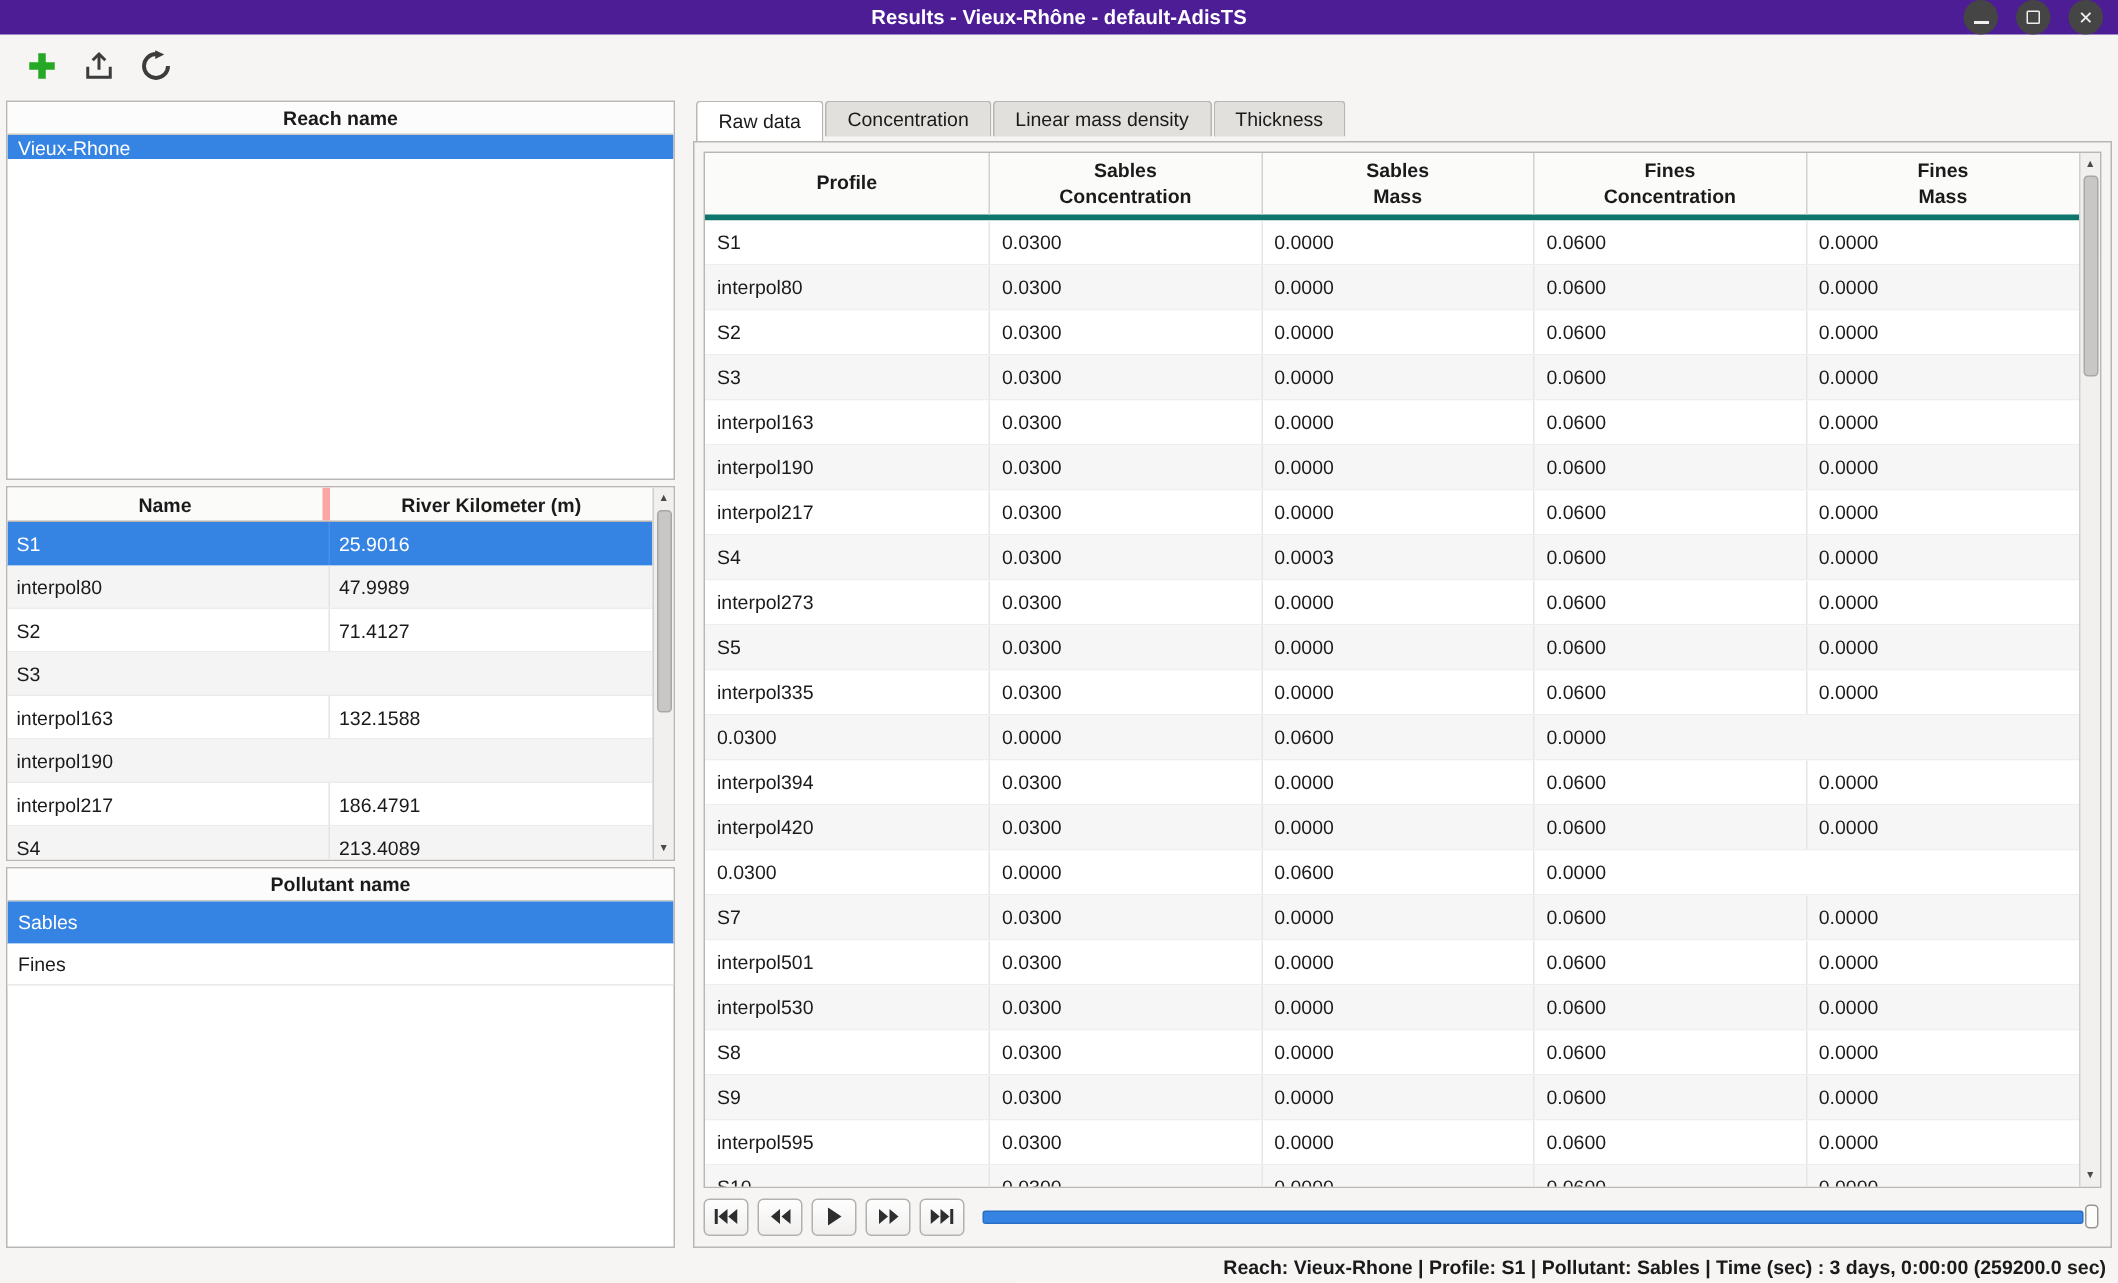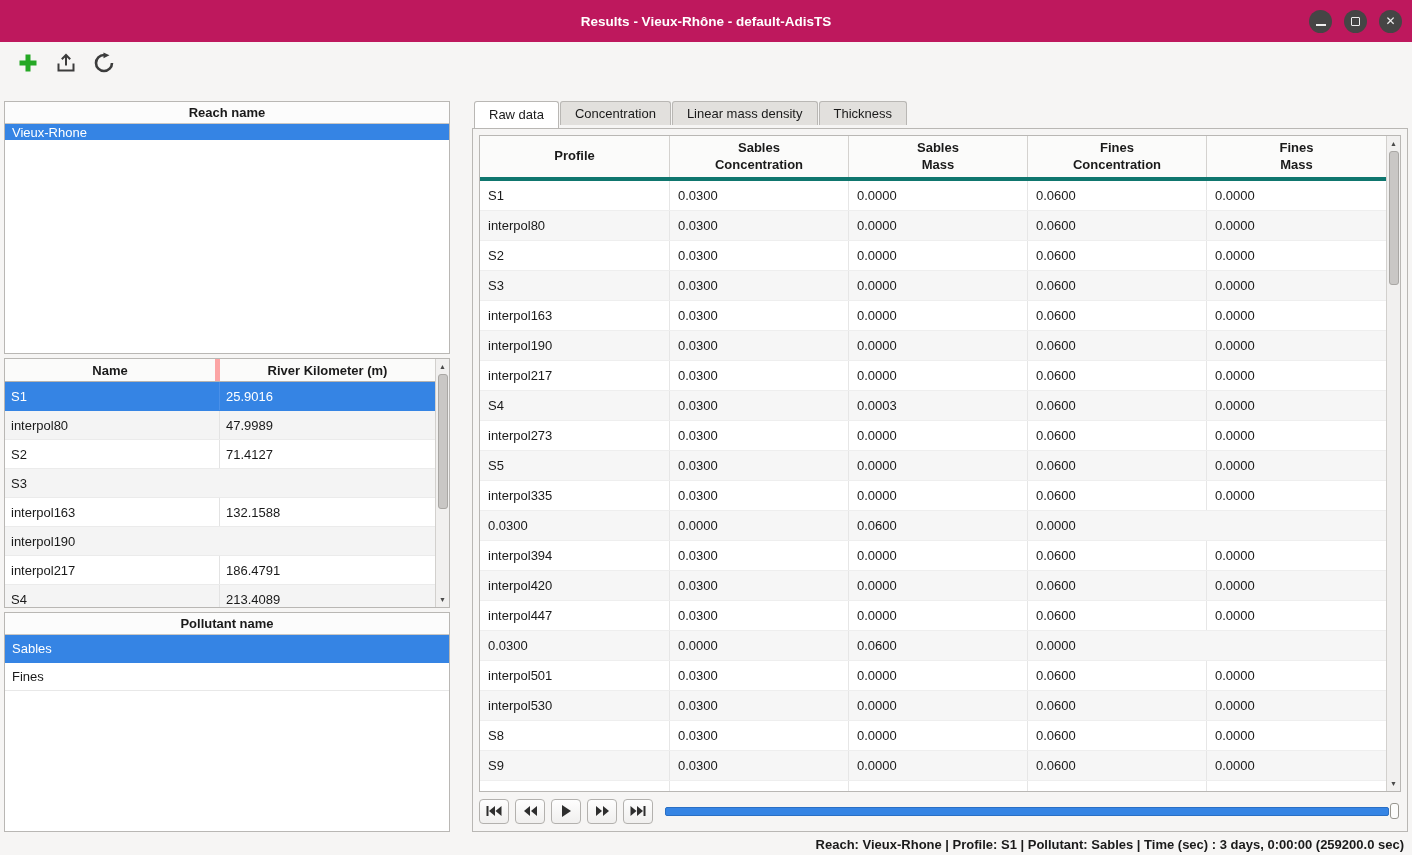--- a/index.html
+++ b/index.html
@@ -1,34 +1,34 @@
 <!DOCTYPE html>
 <html><head>
 <meta charset="utf-8">
 <style>
 *{margin:0;padding:0;box-sizing:border-box;}
 html,body{width:1412px;height:855px;}
 body{font-family:"Liberation Sans","DejaVu Sans",sans-serif;font-size:13px;color:#1a1a1a;background:#f6f5f4;overflow:hidden;}
 .window{display:flex;flex-direction:column;height:100%;}
 
 
-.titlebar{height:42px;background:#be185d;color:#fff;position:relative;display:flex;align-items:center;justify-content:center;flex:none;}
+.titlebar{height:23px;background:#4c1d95;color:#fff;position:relative;display:flex;align-items:center;justify-content:center;flex:none;}
 .titlebar .title{font-weight:bold;font-size:13.5px;}
 .win-controls{position:absolute;right:10px;display:flex;gap:12px;align-items:center;}
 .win-btn{width:23px;height:23px;border-radius:50%;background:#454545;display:flex;align-items:center;justify-content:center;}
 .glyph-min{display:block;width:10px;height:2px;background:#efefef;margin-top:7px;}
 .glyph-max{display:block;width:9px;height:9px;border:1.5px solid #efefef;border-radius:1px;}
 .glyph-close{color:#efefef;font-size:12px;line-height:1;}
 
 
 .toolbar{height:42px;display:flex;align-items:center;gap:14px;padding:0 16px;flex:none;}
 .tool-btn{background:none;border:none;width:24px;height:24px;display:flex;align-items:center;justify-content:center;padding:0;cursor:pointer;}
 
 
-.content{flex:1;display:flex;padding:2px 4px;gap:22px;min-height:0;margin-top:15px;}
+.content{flex:1;display:flex;padding:2px 4px;gap:12px;min-height:0;}
 .left-panel{width:446px;flex:none;display:flex;flex-direction:column;gap:4px;min-height:0;}
 .right-panel{flex:1;display:flex;flex-direction:column;min-width:0;min-height:0;}
 
 
 .panel-box{background:#fff;border:1px solid #b9b7b4;position:relative;overflow:hidden;}
 .panel-header{height:22px;display:flex;align-items:center;justify-content:center;font-weight:bold;border-bottom:1px solid #c9c7c4;background:#fcfcfc;}
 .reach-box{height:253px;flex:none;}
 .profiles-box{height:250px;flex:none;}
 .pollutant-box{flex:1;}
 .list-item{height:16px;display:flex;align-items:center;padding:0 7px;background:#fff;}
@@ -303,27 +303,27 @@
                 <div class="dcell">0.0000</div>
               </div>
               <div class="drow alt">
                 <div class="dcell">interpol420</div>
                 <div class="dcell">0.0300</div>
                 <div class="dcell">0.0000</div>
                 <div class="dcell">0.0600</div>
                 <div class="dcell">0.0000</div>
               </div>
               <div class="drow">
-                <div class="dcell">interpol447</div>
-                <div class="dcell">0.0300</div>
-                <div class="dcell">0.0000</div>
-                <div class="dcell">0.0600</div>
-                <div class="dcell">0.0000</div>
-              </div>
-              <div class="drow alt">
+                <div class="dcell">0.0300</div>
+                <div class="dcell">0.0000</div>
+                <div class="dcell">0.0600</div>
+                <div class="dcell">0.0000</div>
+              </div>
+              <div class="drow alt">
+                <div class="dcell">S7</div>
                 <div class="dcell">0.0300</div>
                 <div class="dcell">0.0000</div>
                 <div class="dcell">0.0600</div>
                 <div class="dcell">0.0000</div>
               </div>
               <div class="drow">
                 <div class="dcell">interpol501</div>
                 <div class="dcell">0.0300</div>
                 <div class="dcell">0.0000</div>
                 <div class="dcell">0.0600</div>

